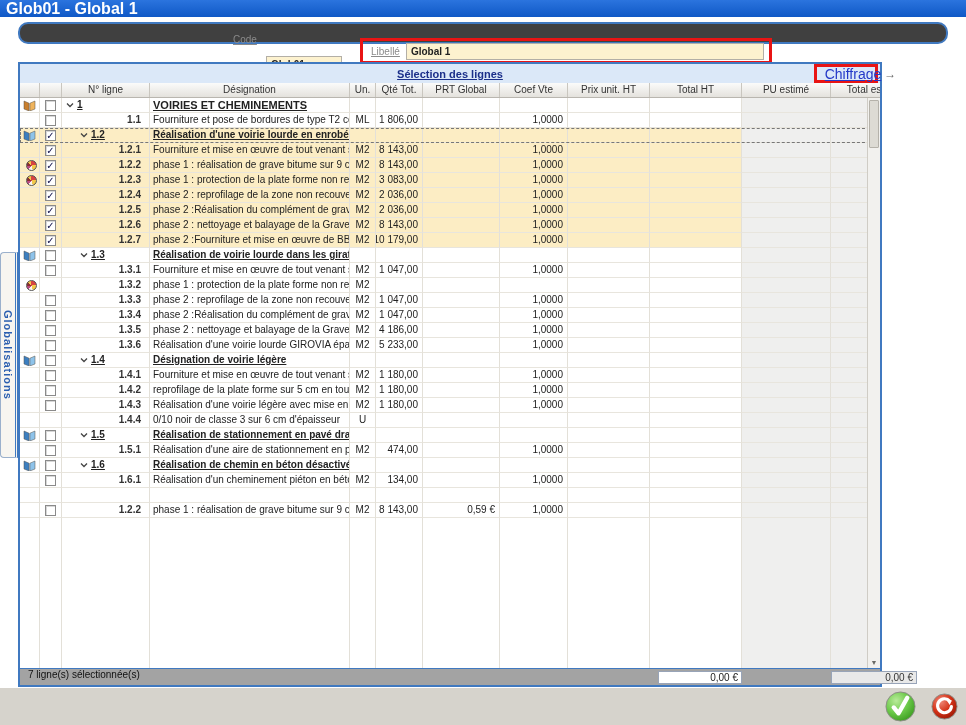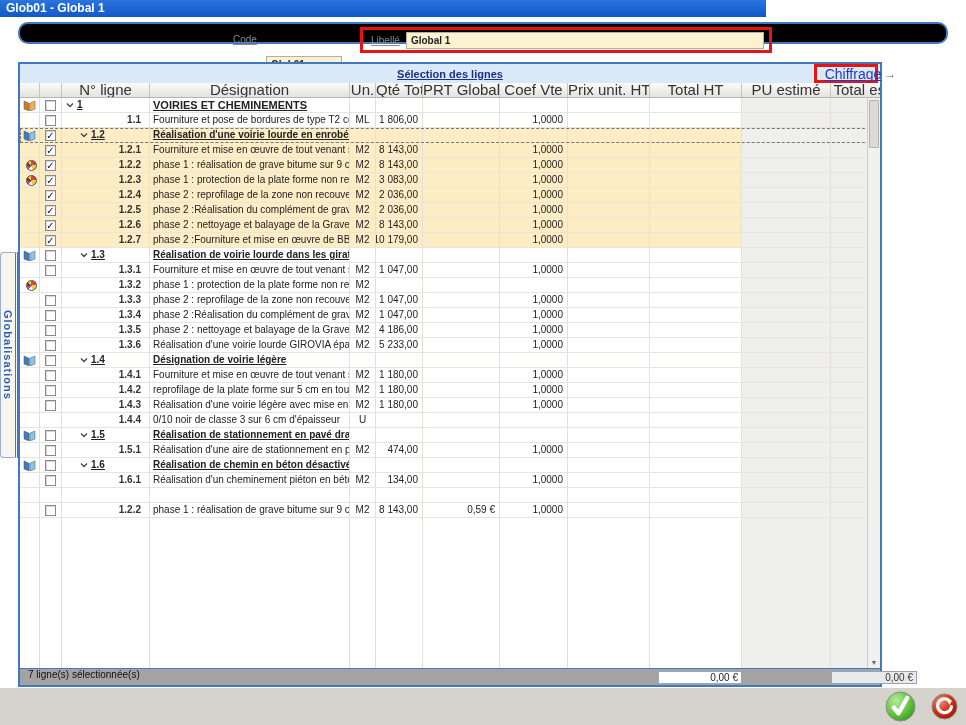--- a/index.html
+++ b/index.html
@@ -3,39 +3,39 @@
 <meta charset="utf-8">
 <style>
   * { box-sizing: border-box; margin:0; padding:0; }
   html,body { width:966px; height:725px; }
   body {
     position:relative; background:#ffffff; overflow:hidden;
     font-family:"Liberation Sans", sans-serif; font-size:10px; color:#222;
   }
   
   .titlebar {
-    position:absolute; left:0; top:0; width:766px; height:17px;
+    position:absolute; left:0; top:0; width:966px; height:17px;
     background:linear-gradient(to bottom,#2b74de,#0f58c6);
-    color:#fff; font-weight:bold; font-size:12px; line-height:17px; padding-left:6px;
+    color:#fff; font-weight:bold; font-size:16px; line-height:17px; padding-left:6px;
   }
   
   .form-panel {
     position:absolute; left:18px; top:22px; width:930px; height:22px;
-    background:#000000; border:2px solid #4079c0; border-radius:10px;
+    background:#404040; border:2px solid #4079c0; border-radius:10px;
   }
   .lbl { color:#8a8a8a; text-decoration:underline; font-size:10px; }
   .field {
     background:#fdf2cf; border:1px solid #b3afa6; height:17px;
     font-family:"Liberation Sans", sans-serif; font-size:10px; font-weight:bold;
     padding:0 4px; color:#222;
   }
   .code-label { position:absolute; left:213px; top:10px; }
   .code-input { position:absolute; left:246px; top:6px; width:76px;margin-top:26px; }
   .redbox-libelle {
-    position:absolute; left:340px; top:3px; width:412px; height:26px;
+    position:absolute; left:340px; top:14px; width:412px; height:26px;
     border:3px solid var(--hl-red); display:flex; align-items:center;
   }
   .libelle-label { margin-left:8px; }
   .libelle-input { margin-left:6px; width:358px; }
   
   .main-panel {
     position:absolute; left:18px; top:62px; width:864px; height:625px;
     border:2px solid #4079c0; background:#fff; display:flex; flex-direction:column;
   }
   .panel-titlebar {
@@ -57,21 +57,21 @@
   .thead, .tr {
     display:grid;
     grid-template-columns:20px 22px 88px 200px 26px 47px 77px 68px 82px 92px 89px 86px 14px;
   }
   .thead {
     height:15px; flex:0 0 15px;
     background:linear-gradient(to bottom,#fbfbfa,#e4e2dd);
     border-bottom:1px solid #b9b6af;
   }
   .th {
-    font-size:15px; color:#333; text-align:center; line-height:14px;
+    font-size:10px; color:#333; text-align:center; line-height:14px;
     border-right:1px solid #c9c6bf; overflow:hidden; white-space:nowrap;
   }
   .rows { flex:0 0 auto; }
   .tr { height:15px; background:#fff; }
   .tr.hl { background:var(--row-yellow); }
   .tr.sel { outline:1px dashed #777; outline-offset:-1px; }
   .td {
     border-right:1px solid #e3e0d8; border-bottom:1px solid #e8e5dd;
     overflow:hidden; white-space:nowrap; font-size:10px; line-height:14px;
     display:flex; align-items:center;

